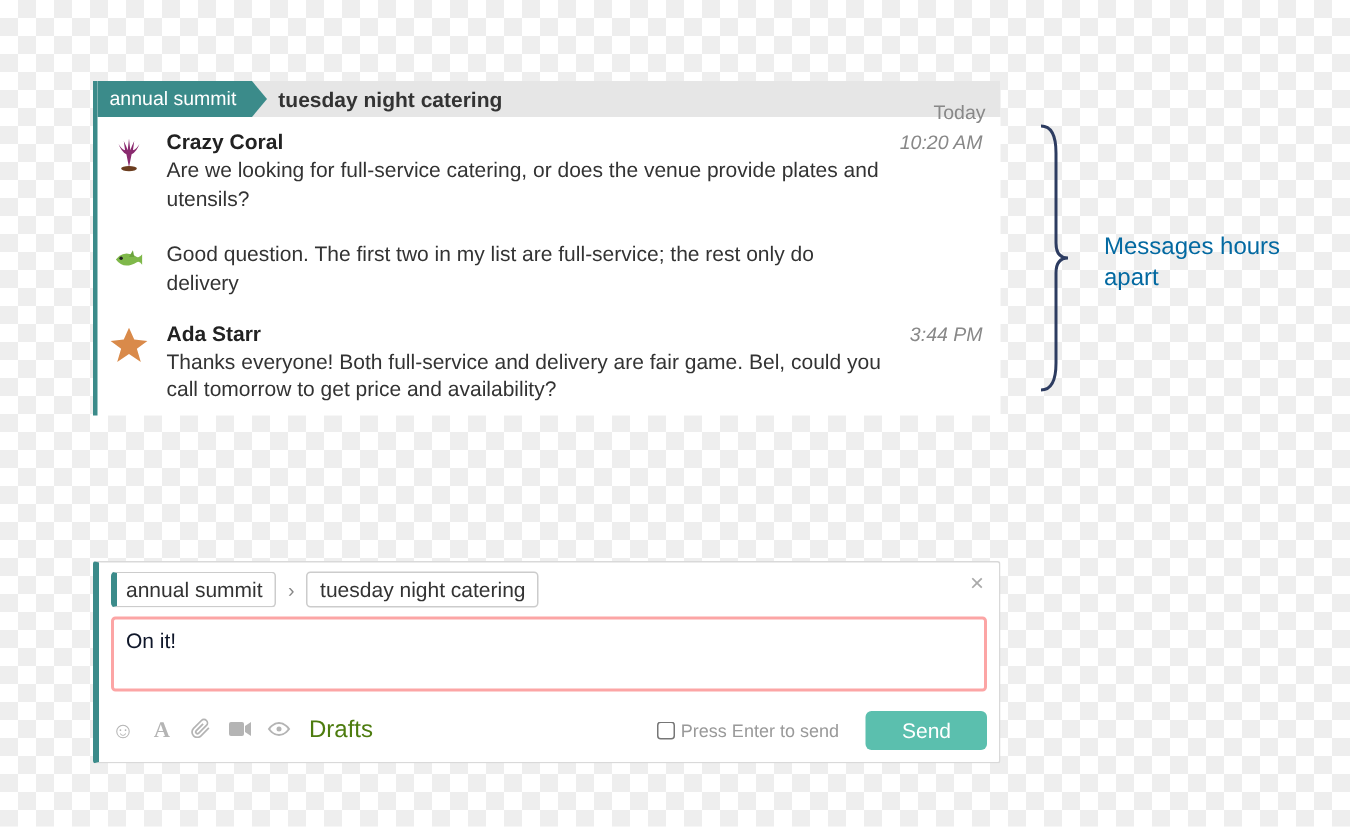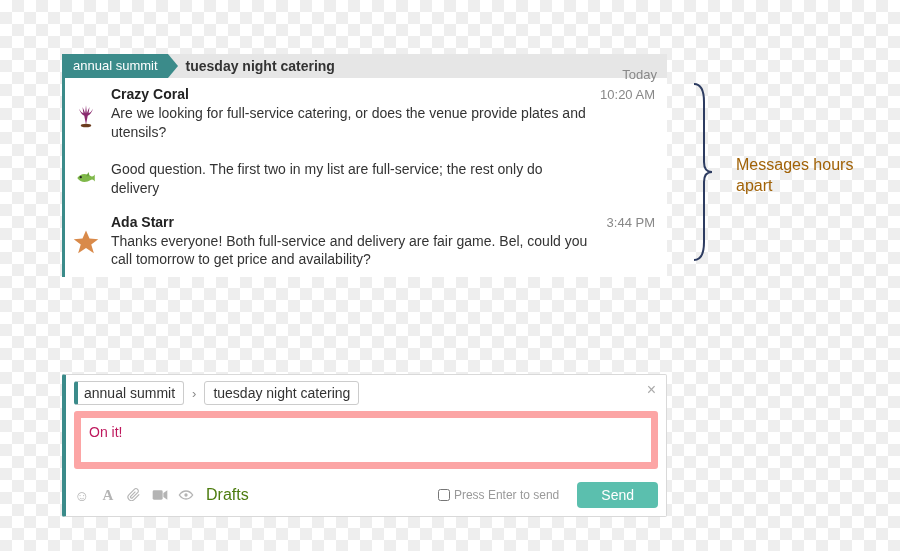--- a/index.html
+++ b/index.html
@@ -59,21 +59,20 @@
     margin-right: 10px;
     color: #888;
     font-size: 13px;
     margin-top: 16px;
   }
 
   .message {
     display: flex;
     padding: 8px 12px 8px 6px;
     gap: 10px;
-    align-items: center;
   }
   .avatar {
     width: 30px;
     height: 30px;
     flex: 0 0 30px;
     display: flex;
     align-items: center;
     justify-content: center;
   }
   .avatar svg { width: 28px; height: 28px; }
@@ -83,20 +82,21 @@
     align-items: baseline;
   }
   .msg-author {
     font-weight: 700;
     color: #222;
   }
   .msg-time {
     margin-left: auto;
     color: #888;
     font-size: 13px;
+    font-style: italic;
   }
   .msg-text {
     margin-top: 2px;
     color: #333;
     line-height: 1.35;
     max-width: 480px;
   }
 
   
   .annotation-brace {
@@ -105,21 +105,21 @@
     top: 82px;
     width: 25px;
     height: 180px;
     color: #2d3c61;
   }
   .annotation-text {
     position: absolute;
     left: 736px;
     top: 155px;
     width: 130px;
-    color: #a16207;
+    color: #0369a1;
     font-size: 16px;
     line-height: 1.3;
   }
 
   
   .compose {
     position: absolute;
     left: 62px;
     top: 374px;
     width: 605px;
@@ -151,27 +151,27 @@
   .compose-close {
     position: absolute;
     right: 10px;
     top: 6px;
     color: #aaa;
     font-size: 16px;
     cursor: pointer;
   }
   .compose-textarea {
     margin: 0 8px 6px 8px;
-    border: 7px solid #fca5a5;
+    border: 2px solid #fca5a5;
     border-radius: 3px;
     min-height: 50px;
     padding: 6px 8px;
     font-size: 14px;
     font-family: inherit;
-    color: #be185d;
+    color: #0f172a;
     resize: none;
     width: calc(100% - 16px);
     outline: none;
   }
   .compose-toolbar {
     display: flex;
     align-items: center;
     padding: 4px 8px 8px 8px;
     gap: 10px;
   }

